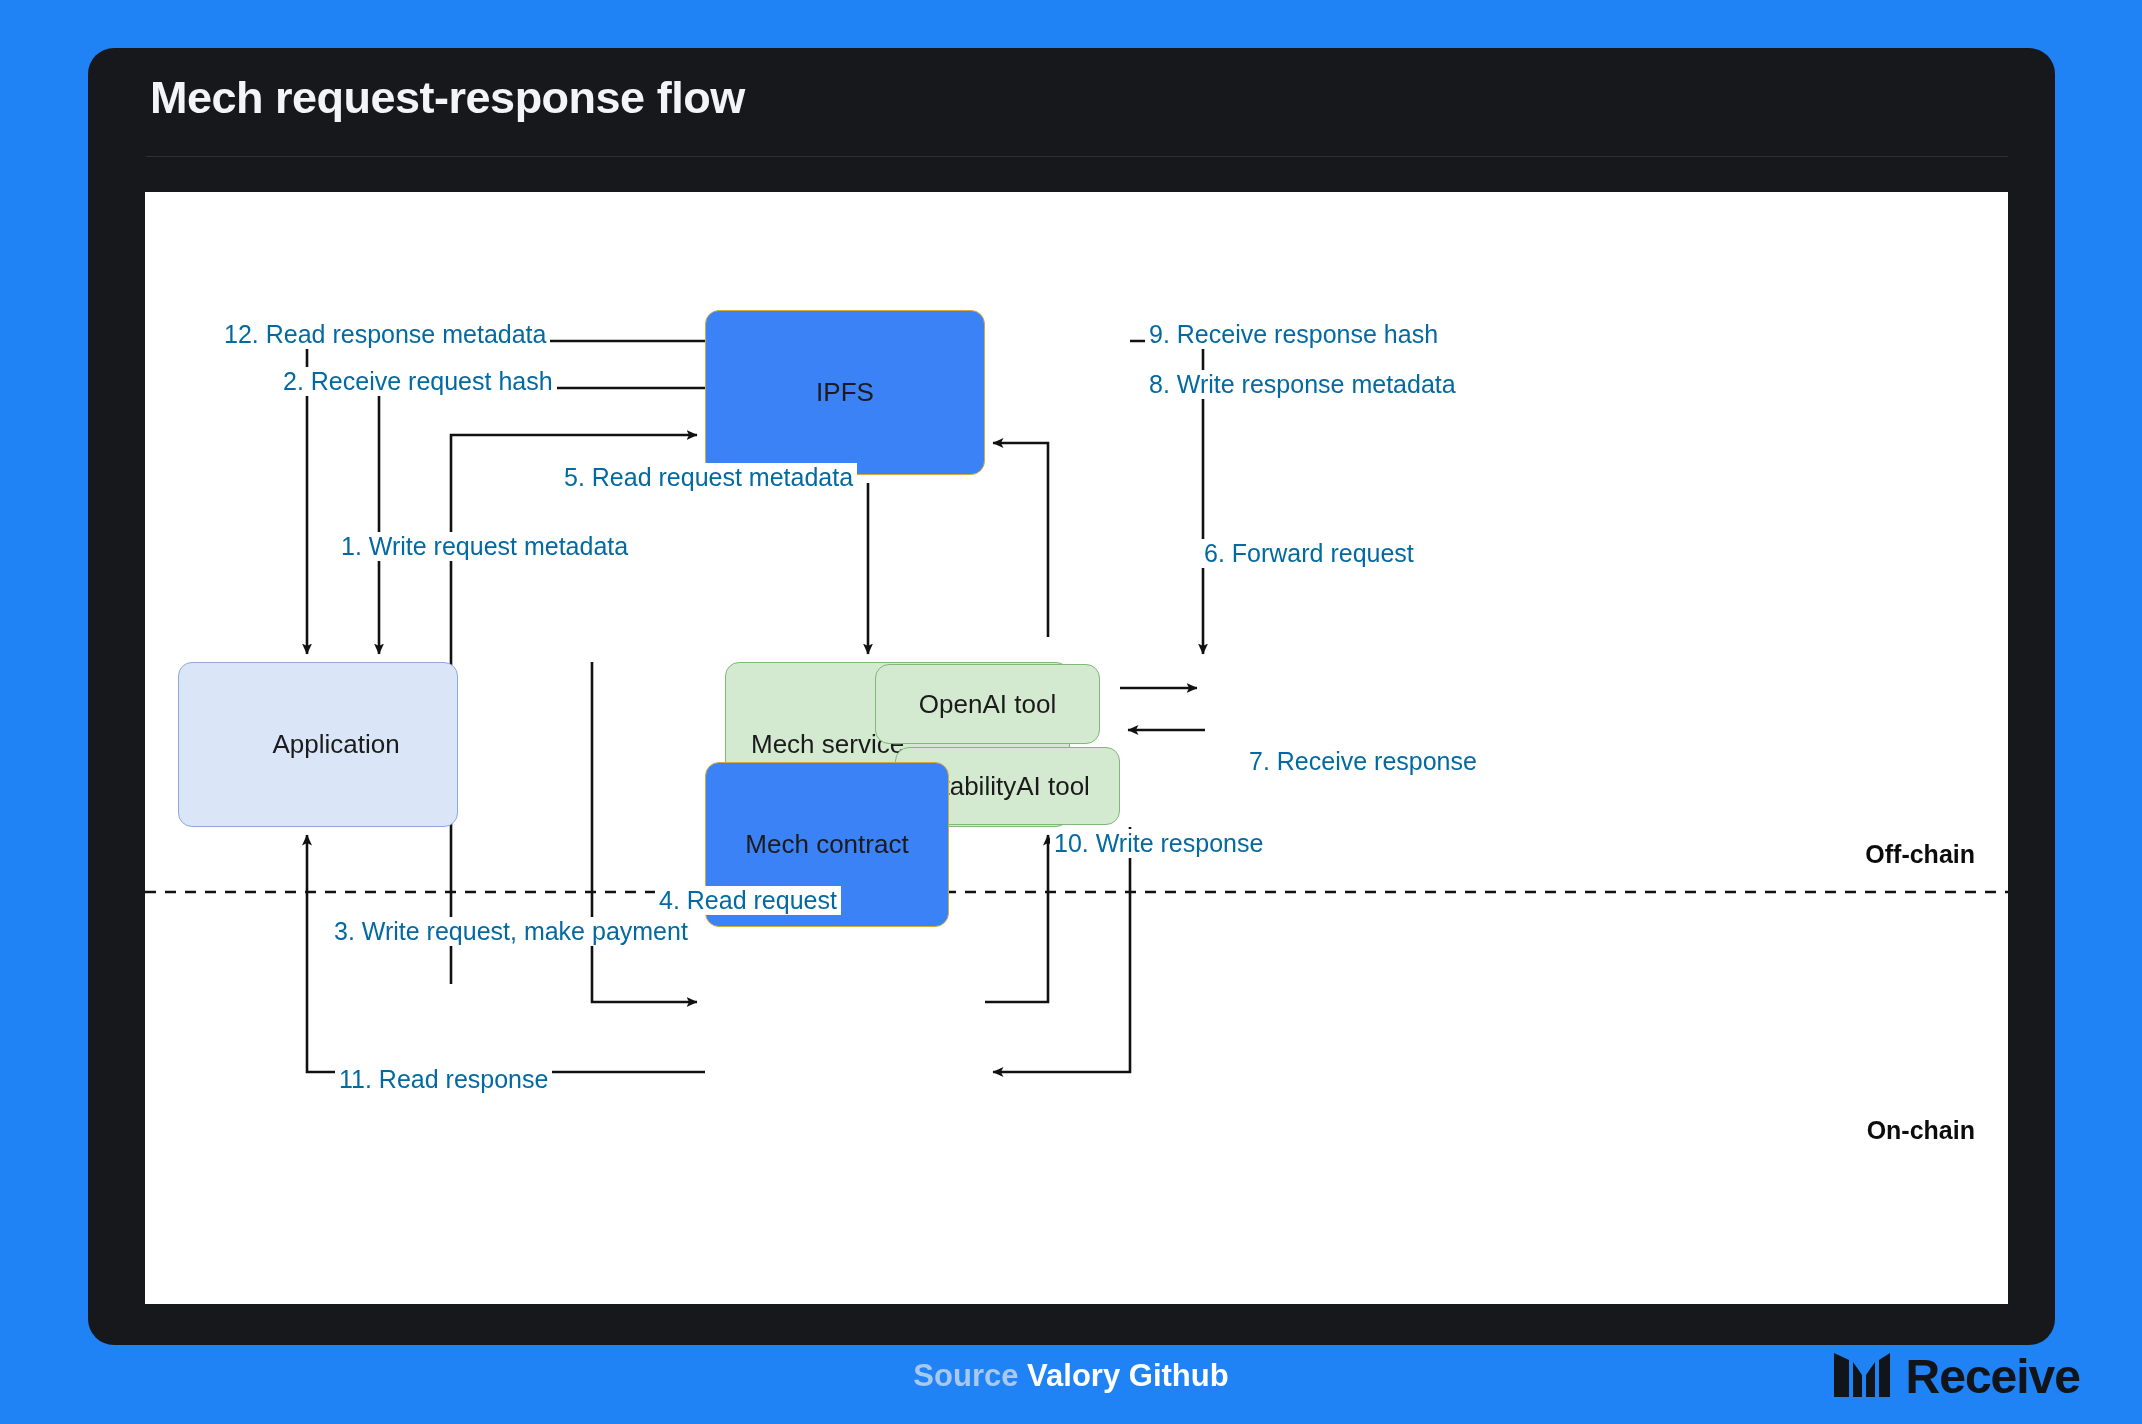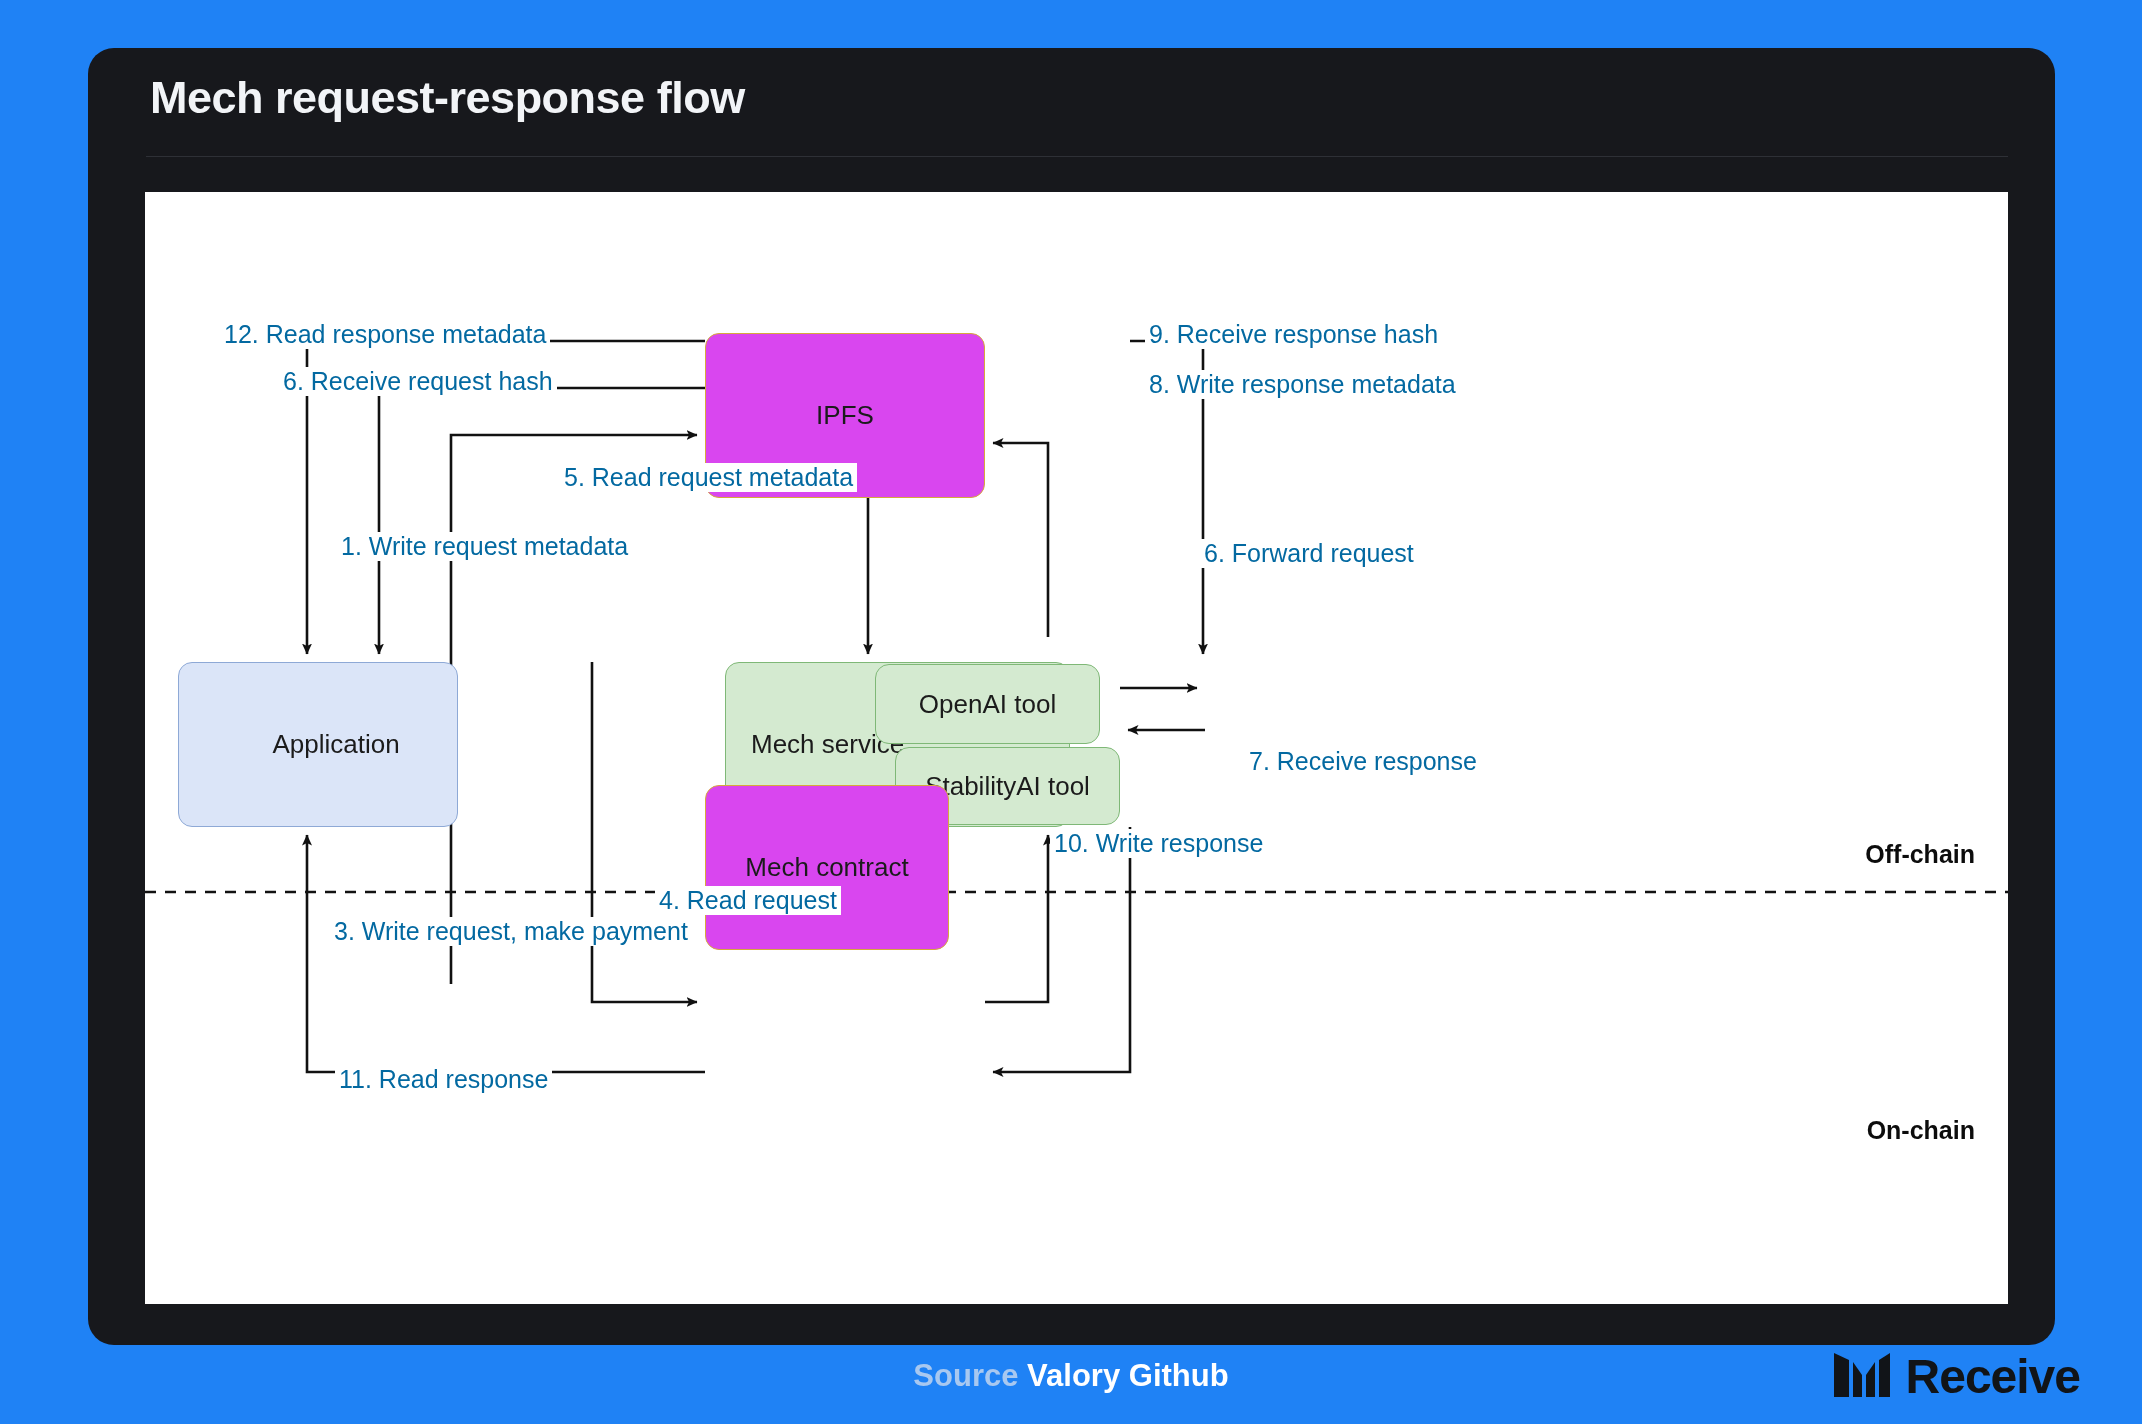--- a/index.html
+++ b/index.html
@@ -49,21 +49,21 @@
     box-sizing:border-box;
     display:flex;
     align-items:center;
     justify-content:center;
     font-size:26px;
     color:#1b1b1b;
     border-radius:14px;
     text-align:center;
   }
   .node-blue{background:#dbe5f8;border:1.5px solid #8ea9d6;padding-left:36px;}
-  .node-yellow{background:#d946ef;border:1.5px solid #d6a93c;margin-top:23px;}
+  .node-yellow{background:#3b82f6;border:1.5px solid #d6a93c;}
   .node-green{background:#d4ead0;border:1.5px solid #7fb877;}
   .node-purple{background:#e5d2ea;border:1.5px solid #a878b8;}
 
   #node-application{left:33px;top:470px;width:280px;height:165px;}
   #node-ipfs{left:560px;top:118px;width:280px;height:165px;}
   #node-mech-service{left:580px;top:470px;width:345px;height:165px;
     justify-content:flex-start;padding-left:25px;}
   #node-openai-tool{left:730px;top:472px;width:225px;height:80px;}
   #node-stabilityai-tool{left:750px;top:555px;width:225px;height:78px;}
   #node-openai-api{left:1060px;top:472px;width:200px;height:85px;}
@@ -175,21 +175,21 @@
     <span>StabilityAI tool</span>
   </div>
 
 
   <div class="node node-yellow" id="node-mech-contract">
     <span>Mech contract</span>
   </div>
 
   <div class="edge-label" style="left:75px;top:128px;">12. Read response metadata</div>
 
-  <div class="edge-label" style="left:134px;top:175px;">6. Receive request hash</div>
+  <div class="edge-label" style="left:134px;top:175px;">2. Receive request hash</div>
 
   <div class="edge-label" style="left:192px;top:340px;">1. Write request metadata</div>
 
   <div class="edge-label" style="left:415px;top:271px;">5. Read request metadata</div>
 
   <div class="edge-label" style="left:1000px;top:128px;">9. Receive response hash</div>
 
   <div class="edge-label" style="left:1000px;top:178px;">8. Write response metadata</div>
 
   <div class="edge-label" style="left:1055px;top:347px;">6. Forward request</div>

